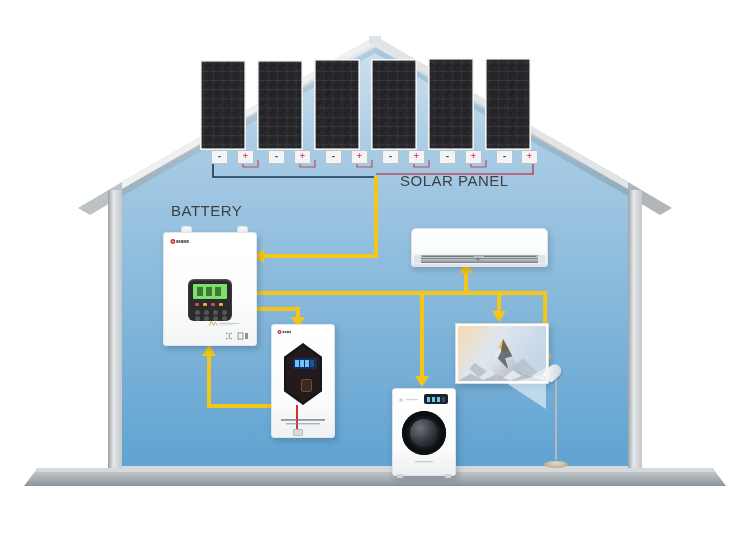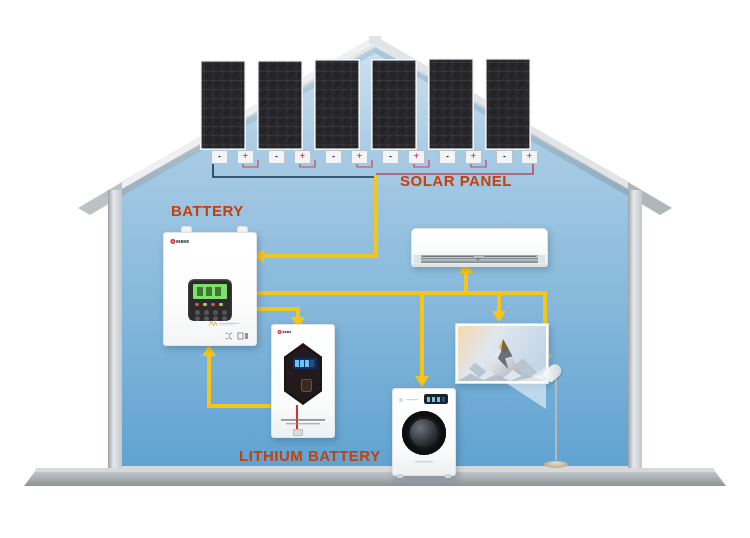--- a/index.html
+++ b/index.html
@@ -5,21 +5,21 @@
   html,body{margin:0;padding:0;background:#ffffff;}
   body{width:750px;height:538px;position:relative;overflow:hidden;
        font-family:"Liberation Sans",sans-serif;}
   #stage{position:absolute;inset:0;width:750px;height:538px;background:#fff;}
   .abs{position:absolute;}
 
   
   #house-wrap{position:absolute;left:0;top:0;width:750px;height:538px;}
 
   
-  .label{position:absolute;color:#c2410c;font-weight:700;letter-spacing:.5px;
+  .label{position:absolute;color:#404040;font-weight:400;letter-spacing:.5px;
          white-space:nowrap;}
   #label-solar{left:400px;top:172px;font-size:15px;}
   #label-inverter{left:171px;top:202px;font-size:15px;}
   #label-battery{left:239px;top:447px;font-size:15px;}
 
   
   .term{position:absolute;width:15px;height:12px;background:#f2f4f5;
         border:1px solid #b9c2c8;border-radius:1px;font-size:9px;line-height:11px;
         text-align:center;font-weight:700;font-family:"Liberation Sans",sans-serif;}
   .term.neg{color:#23323f;}
@@ -275,21 +275,20 @@
   <div class="w wh" style="left:255px;top:307px;width:45px;"></div>
   <div class="w wv" style="left:296px;top:307px;height:16px;"></div>
   <div class="arrow arr-down" style="left:291px;top:317px;"></div>
 
   <div class="w wh" style="left:207px;top:404px;width:66px;"></div>
   <div class="w wv" style="left:207px;top:356px;height:50px;"></div>
   <div class="arrow arr-up" style="left:202px;top:345px;"></div>
 
   <div class="label" id="label-solar">SOLAR PANEL</div>
   <div class="label" id="label-inverter">BATTERY</div>
-  <div class="label" id="label-battery">LITHIUM BATTERY</div>
 
   <div class="inv-screw" style="left:181px;top:226px;"></div>
   <div class="inv-screw" style="left:237px;top:226px;"></div>
   <div id="inverter">
     <svg id="inv-logo" viewBox="0 0 60 12">
       <circle cx="5" cy="6" r="4.2" class="logo-red"></circle>
       <path d="M3 6 h4 M5 4 v4" stroke="#fff" stroke-width="1"></path>
       <rect x="11" y="3.5" width="3" height="5" fill="#5a6066"></rect>
       <rect x="15" y="3.5" width="3" height="5" fill="#5a6066"></rect>
       <rect x="19" y="3.5" width="5" height="5" fill="#5a6066"></rect>

